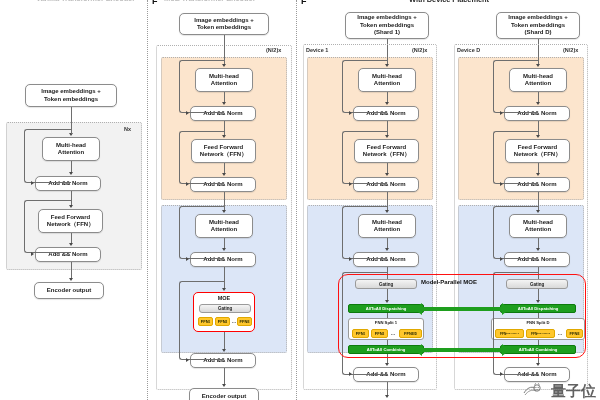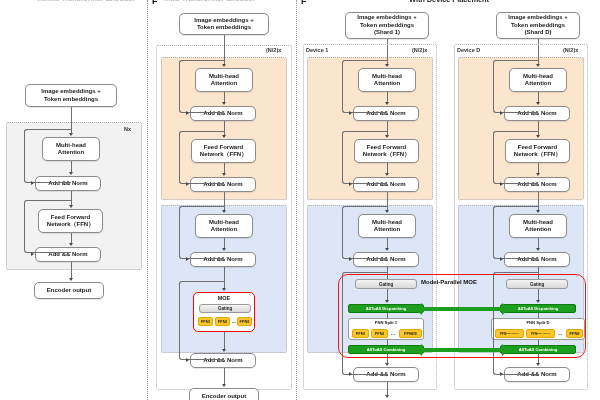--- a/index.html
+++ b/index.html
@@ -528,14 +528,26 @@
   <div class="green-arrow-left" style="left:414px; top:302.5px;"></div>
   <div class="green-arrow-right" style="left:502px; top:302.5px;"></div>
 
   <div class="green-bar" style="left:420px; top:347.5px; width:84px;"></div>
   <div class="green-arrow-left" style="left:414px; top:343.5px;"></div>
   <div class="green-arrow-right" style="left:502px; top:343.5px;"></div>
 
   <div class="mp-moe-outline" style="left:338px; top:274px; width:248px; height:84px;"></div>
   <div class="mp-title" style="left:421px; top:279px;">Model-Parallel MOE</div>
 
+  <div class="watermark">
+    <svg class="wm-logo" viewBox="0 0 26 16" xmlns="http://www.w3.org/2000/svg">
+      <path d="M1 11 C4 6, 8 4, 12 6" stroke="#4a4a4a" stroke-width="0.9" fill="none"></path>
+      <path d="M2 13 C5 9, 9 7, 13 9" stroke="#4a4a4a" stroke-width="0.7" fill="none"></path>
+      <circle cx="14" cy="6" r="3.2" stroke="#4a4a4a" stroke-width="0.9" fill="none"></circle>
+      <circle cx="12.9" cy="5.4" r="0.55" fill="#4a4a4a"></circle>
+      <circle cx="15.2" cy="5.4" r="0.55" fill="#4a4a4a"></circle>
+      <path d="M12.6 7.4 Q14 8.6, 15.5 7.4" stroke="#4a4a4a" stroke-width="0.7" fill="none"></path>
+      <path d="M11.8 2.9 L12.6 1.3 M16.2 2.9 L15.4 1.3" stroke="#4a4a4a" stroke-width="0.8"></path>
+    </svg>
+    <span class="wm-text">量子位</span>
+  </div>
 
 </div>
 
 </body></html>

